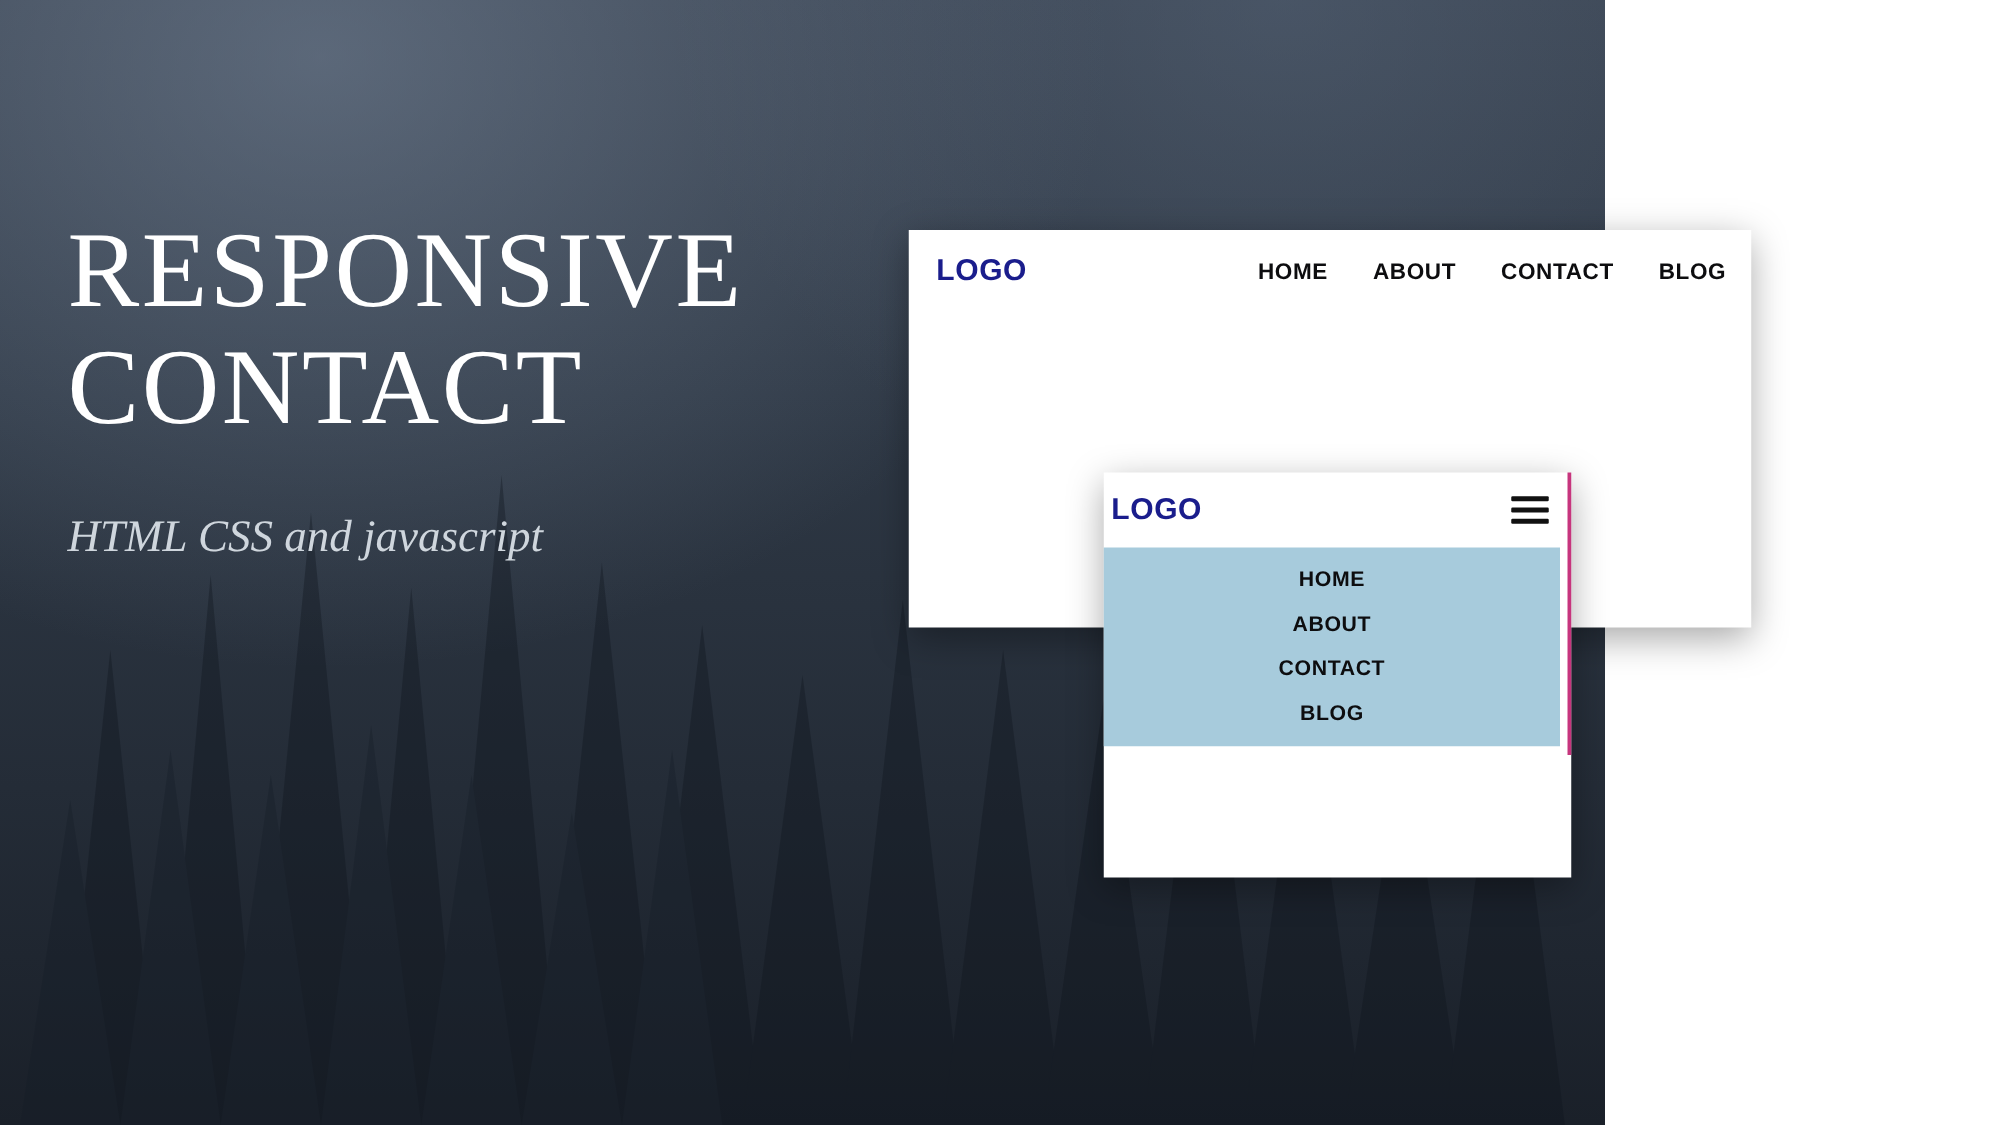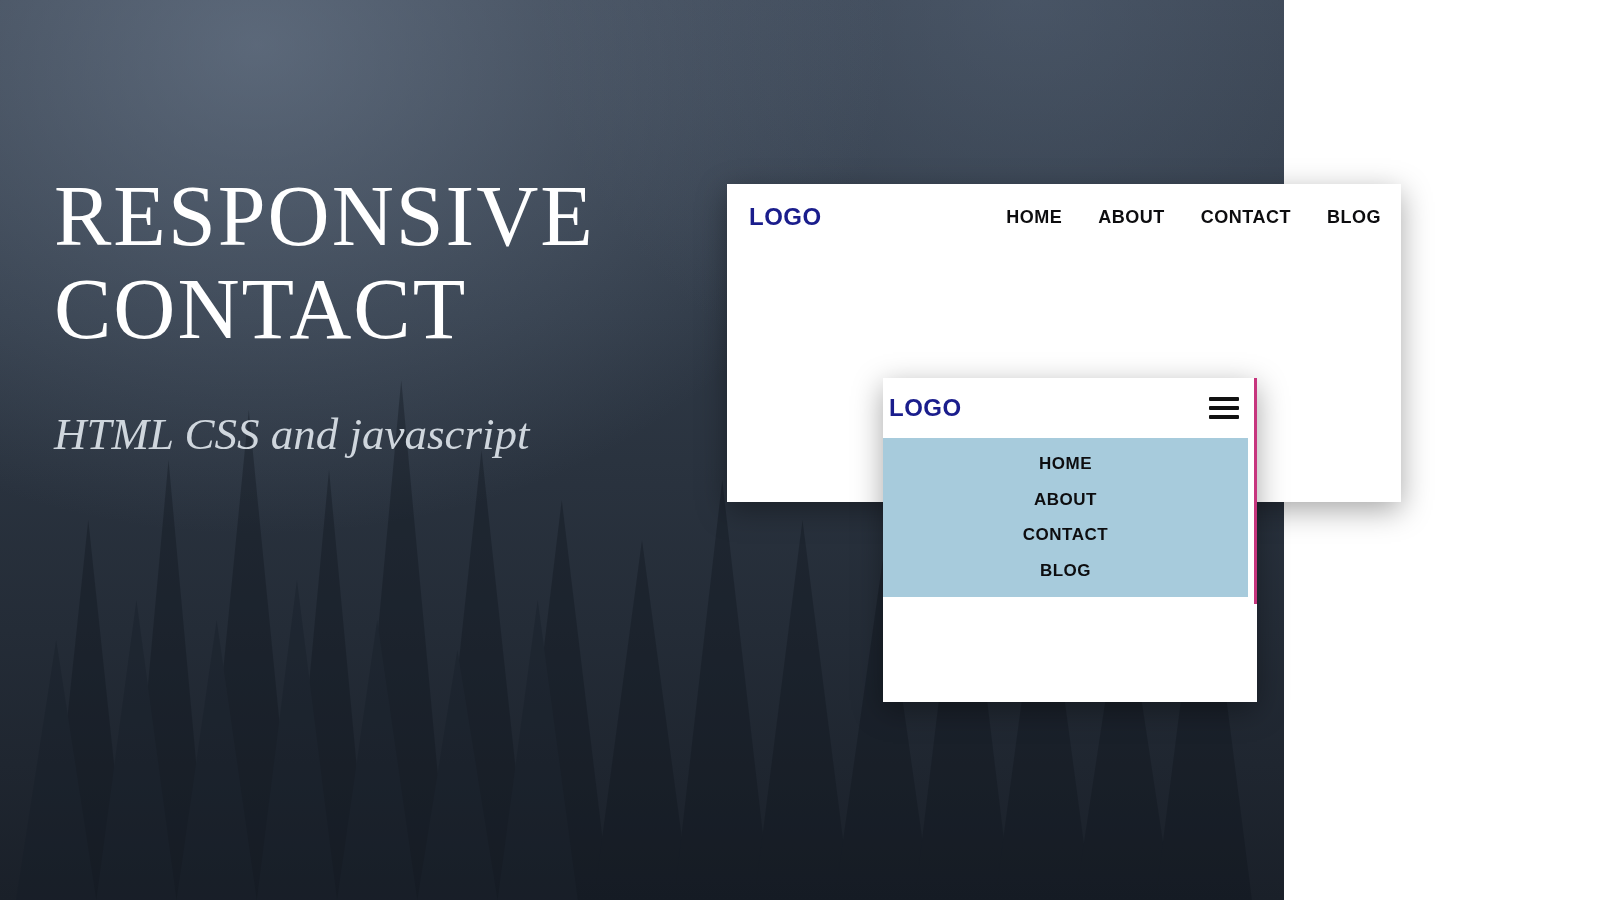--- a/index.html
+++ b/index.html
@@ -35,21 +35,21 @@
     font-weight: 400;
     font-size: 86px;
     line-height: 1.08;
     letter-spacing: 2px;
     color: #ffffff;
   }
   .subtitle {
     margin-top: 52px;
     font-family: Georgia, "Times New Roman", serif;
     font-style: italic;
-    font-size: 45px;
+    font-size: 36px;
     color: #cfd6dd;
   }
 
   
   .panel-desktop {
     position: absolute;
     left: 727px;
     top: 184px;
     width: 674px;
     height: 318px;

